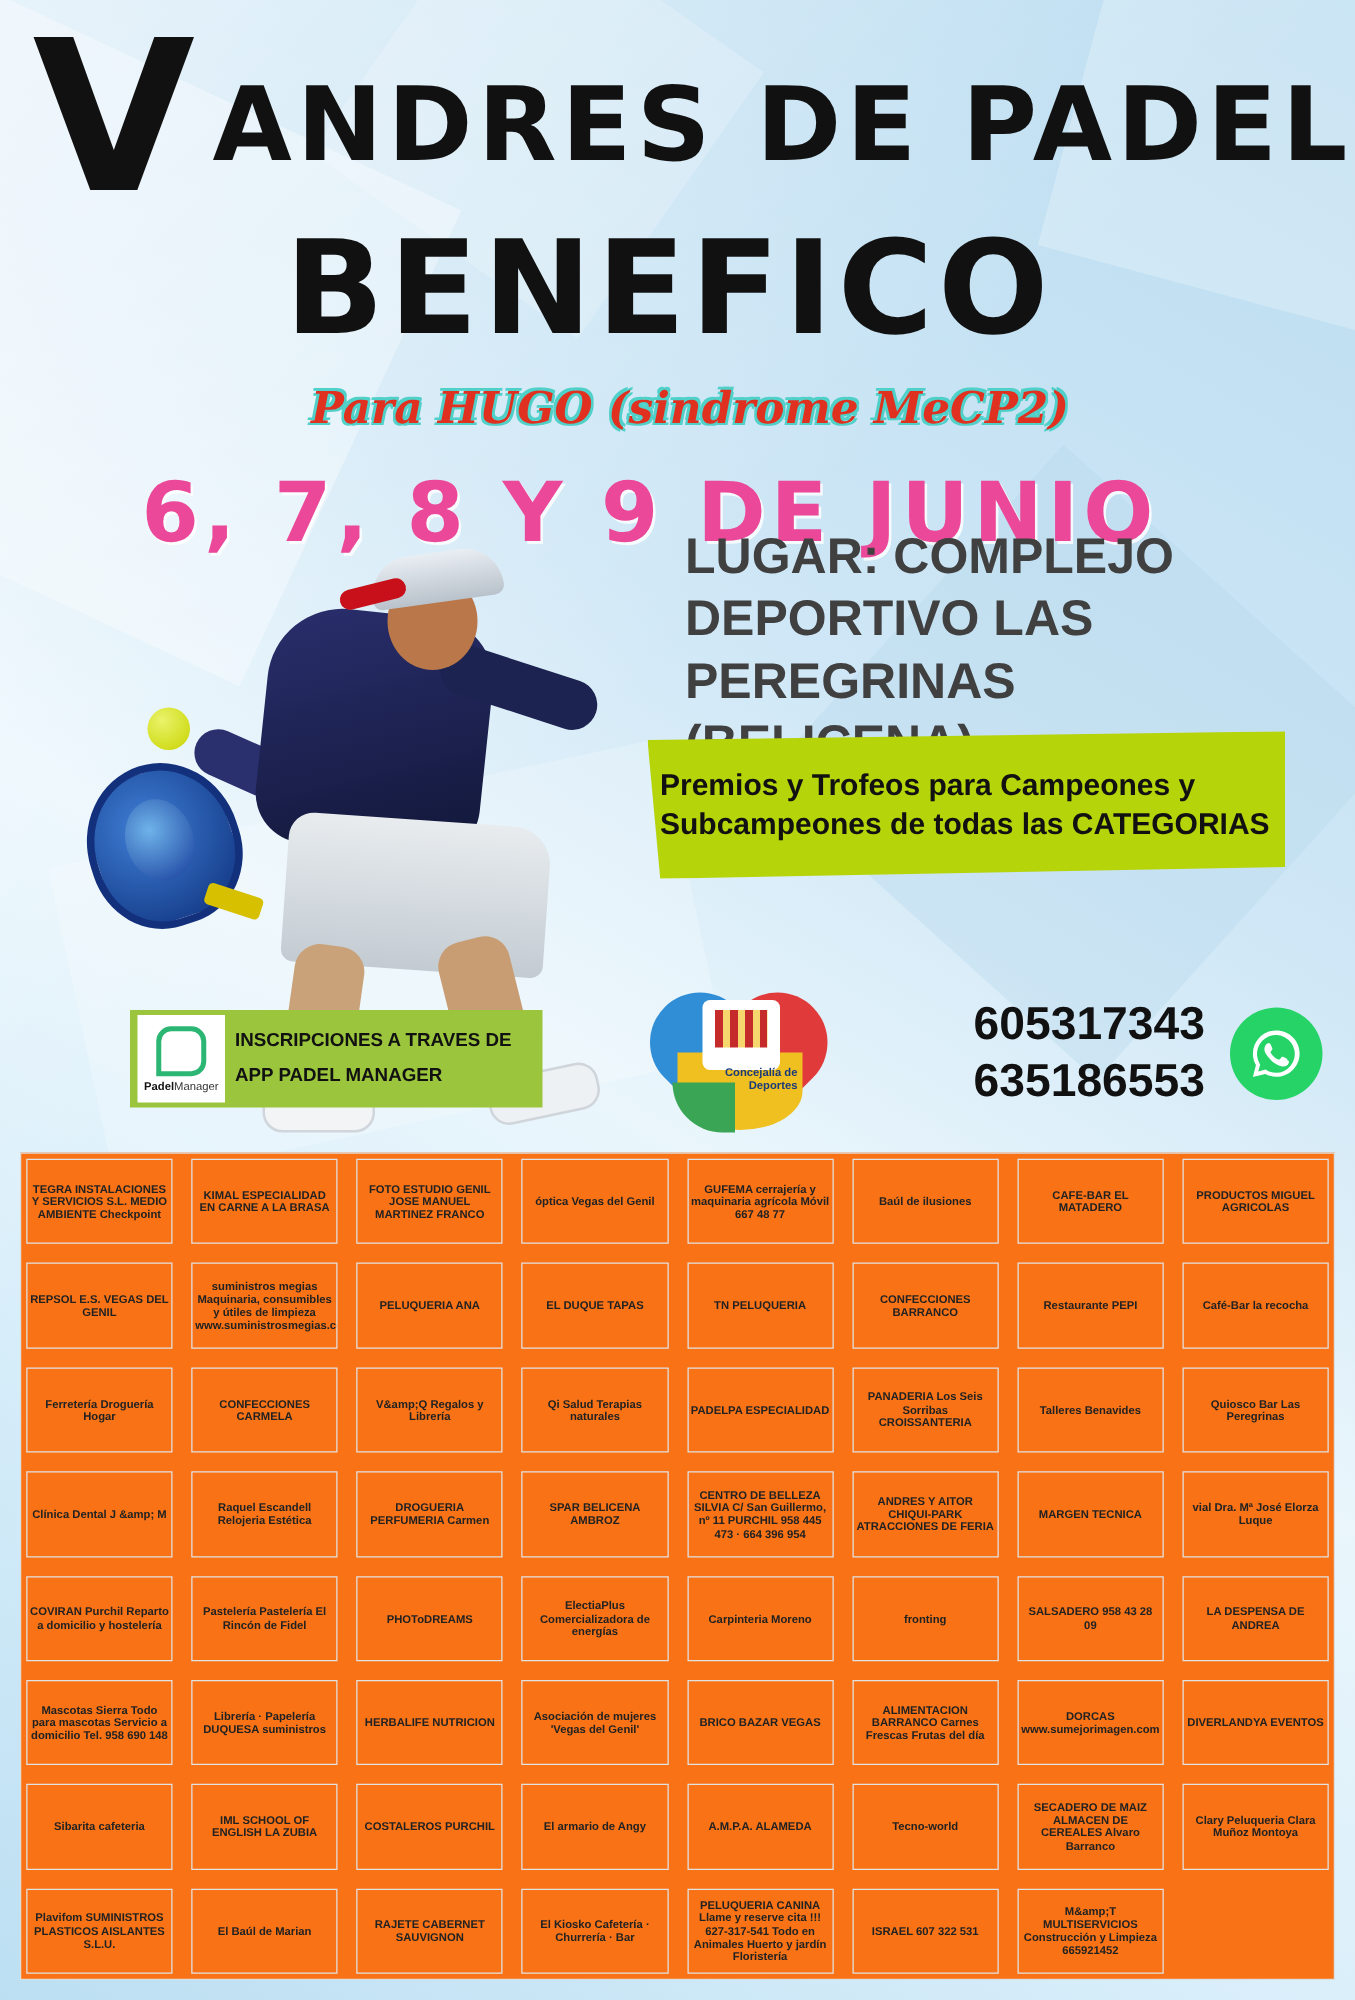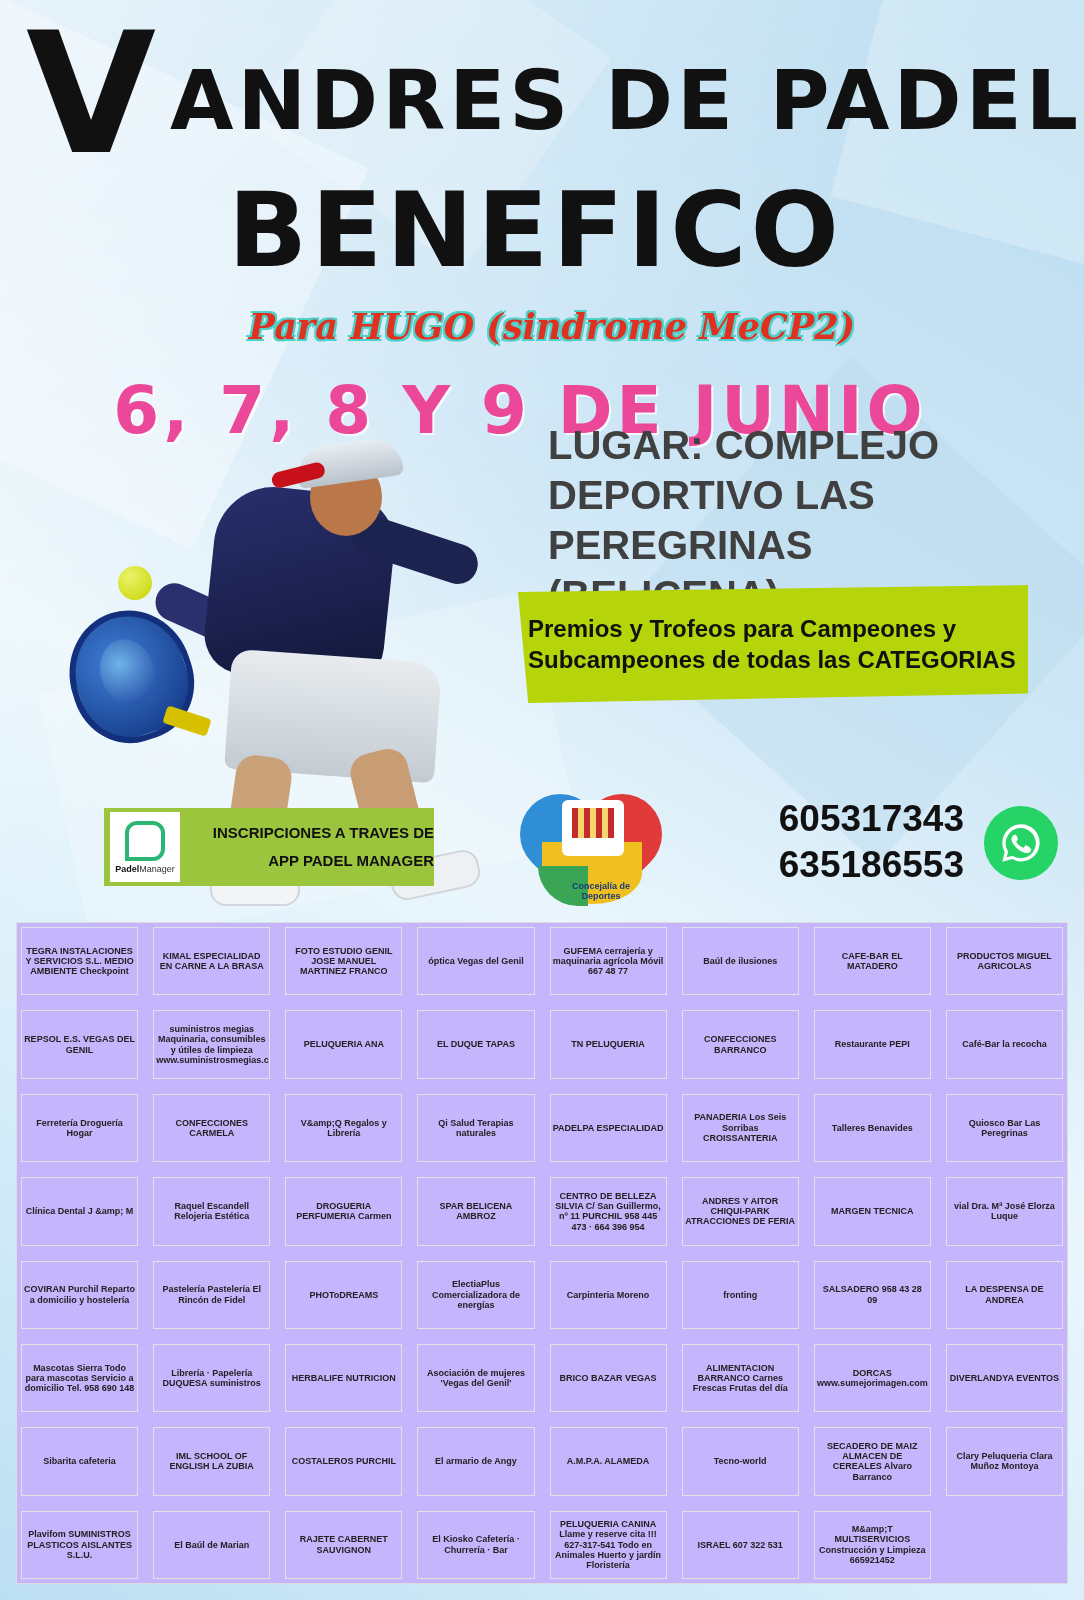--- a/index.html
+++ b/index.html
@@ -97,46 +97,46 @@
   
   .inscr{
     position:absolute;left:104px;top:808px;width:330px;height:78px;background:#9bc53d;
     display:flex;align-items:center;
   }
   .pm-logo{width:70px;height:70px;background:#fff;margin:0 8px 0 6px;display:flex;flex-direction:column;
            align-items:center;justify-content:center;}
   .pm-mark{width:40px;height:40px;border:4px solid #2bb673;border-radius:12px 12px 12px 0;box-sizing:border-box;}
   .pm-txt{font-size:9px;color:#333;margin-top:3px;}
   .pm-txt b{color:#111;}
-  .inscr-lines{flex:1;text-align:right;color:#111;font-size:15px;font-weight:bold;line-height:1.9;}
+  .inscr-lines{flex:1;text-align:left;color:#111;font-size:15px;font-weight:bold;line-height:1.9;}
 
   
   .heart{position:absolute;left:520px;top:780px;width:160px;height:130px;}
   .hl{position:absolute;left:0;top:14px;width:80px;height:80px;border-radius:50% 50% 0 50%;
       background:#2f8ed6;transform:rotate(45deg);}
   .hr{position:absolute;left:62px;top:14px;width:80px;height:80px;border-radius:50% 50% 50% 0;
       background:#e03a3a;transform:rotate(-45deg);}
   .hb{position:absolute;left:22px;top:62px;width:100px;height:62px;background:#f0c020;
       border-radius:0 0 50% 50%;}
   .hg{position:absolute;left:18px;top:86px;width:50px;height:40px;background:#3aa655;border-radius:0 0 0 40px;}
   .hshield{position:absolute;left:42px;top:20px;width:62px;height:56px;background:#fff;border-radius:6px;}
   .hshield:after{content:"";position:absolute;left:10px;top:8px;width:42px;height:30px;
       background:repeating-linear-gradient(90deg,#c52b2b 0 6px,#f5d76e 6px 12px);}
-  .hcaption{position:absolute;left:44px;top:74px;width:74px;text-align:center;font-size:9px;color:#1a3a7a;font-weight:bold;line-height:1.1;margin-top:28px;}
+  .hcaption{position:absolute;left:44px;top:74px;width:74px;text-align:right;font-size:9px;color:#1a3a7a;font-weight:bold;line-height:1.1;}
 
   
   .phones{position:absolute;right:120px;top:796px;text-align:right;
           font-size:37px;font-weight:bold;color:#111;line-height:1.25;}
   .wa{position:absolute;right:26px;top:806px;width:74px;height:74px;border-radius:50%;background:#25d366;
       display:flex;align-items:center;justify-content:center;}
   .wa svg{width:46px;height:46px;}
 
   
   .sponsors{
-    position:absolute;left:16px;top:922px;width:1052px;height:662px;background:#c4b5fd;
+    position:absolute;left:16px;top:922px;width:1052px;height:662px;background:#f97316;
     border:1px solid #ddd;padding:4px;box-sizing:border-box;
     display:grid;grid-template-columns:repeat(8,1fr);grid-auto-rows:1fr;gap:15px;
   }
   .sp{
     border:1px solid #e2e2e2;display:flex;align-items:center;justify-content:center;
     text-align:center;font-size:9px;line-height:1.15;font-weight:bold;color:#222;
     padding:2px;overflow:hidden;position:relative;
   }
   .sp span{display:block;width:100%;}
 </style>

